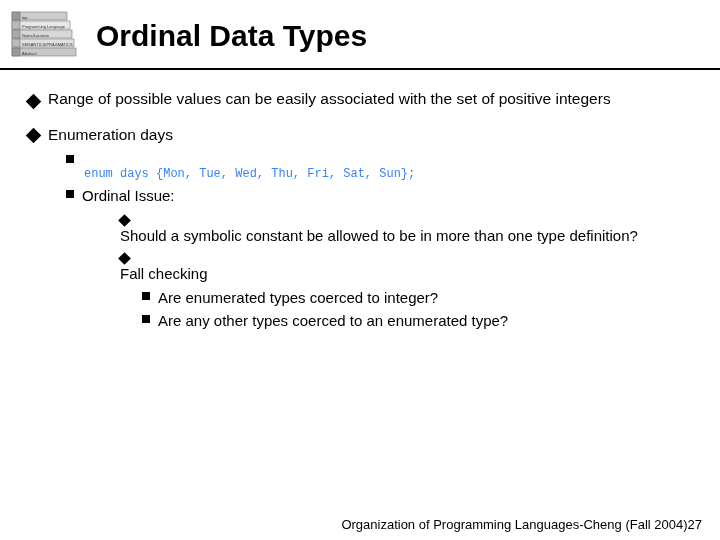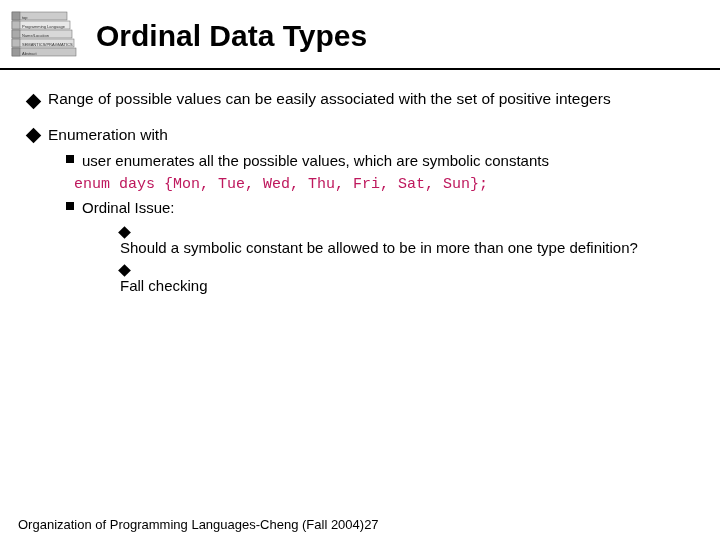--- a/index.html
+++ b/index.html
@@ -87,23 +87,23 @@
       flex-shrink: 0;
     }
 
     .sub-item-text {
       font-size: 15px;
       line-height: 1.45;
     }
 
     .code-block {
       font-family: 'Courier New', monospace;
-      font-size: 15px;
-      margin: 4px 0 4px 8px;
-      color: #be185d;
+      font-size: 12px;
+      margin: 4px 0 4px 18px;
+      color: #3b82f6;
     }
 
     .design-sub {
       margin-left: 38px;
       margin-top: 4px;
     }
 
     .design-sub-item {
       display: flex;
       align-items: flex-start;
@@ -121,21 +121,21 @@
       align-items: flex-start;
       margin-bottom: 2px;
     }
 
     .footer {
       position: absolute;
       bottom: 8px;
       left: 0;
       right: 0;
       display: flex;
-      justify-content: flex-start;
+      justify-content: flex-end;
       padding: 0 18px;
       font-size: 13px;
       color: #000;
     }
 
     .diamond-char {
       display: inline-block;
       width: 11px;
       height: 11px;
       background: #000;
@@ -178,28 +178,27 @@
 
 <div class="content">
 
   <div class="top-bullet">
     <div class="diamond-char"></div>
     <span class="top-bullet-text">Range of possible values can be easily associated with the set of positive integers</span>
   </div>
 
   <div class="enum-section">
     <div class="diamond-char"></div>
-    <span class="enum-label">Enumeration with</span>
+    <span class="enum-label">Enumeration days</span>
   </div>
 
   <div class="sub-list">
 
     <div class="sub-item">
       <div class="bullet-square"></div>
-      <span class="sub-item-text">user enumerates all the possible values, which are symbolic constants</span>
     </div>
 
     <div class="code-block">enum days {Mon, Tue, Wed, Thu, Fri, Sat, Sun};</div>
 
     <div class="sub-item">
       <div class="bullet-square"></div>
       <div>
         <span class="sub-item-text">Ordinal Issue:</span>
 
         
@@ -208,20 +207,30 @@
           <div class="design-sub-item">
             <div class="diamond-char" style="width:9px;height:9px;margin-top:5px;"></div>
             <span class="sub-item-text">Should a symbolic constant be allowed to be in more than one type definition?</span>
           </div>
 
           <div class="design-sub-item">
             <div class="diamond-char" style="width:9px;height:9px;margin-top:5px;"></div>
             <div>
               <span class="sub-item-text">Fall checking</span>
               
+              <div class="sub-sub-list">
+                <div class="sub-sub-item">
+                  <div class="bullet-square" style="margin-top:5px;"></div>
+                  <span class="sub-item-text">Are enumerated types coerced to integer?</span>
+                </div>
+                <div class="sub-sub-item">
+                  <div class="bullet-square" style="margin-top:5px;"></div>
+                  <span class="sub-item-text">Are any other types coerced to an enumerated type?</span>
+                </div>
+              </div>
             </div>
           </div>
 
         </div>
       </div>
     </div>
   </div>
 
 </div>
 

